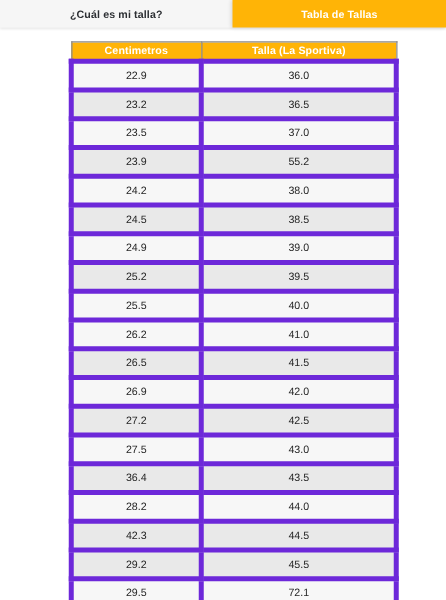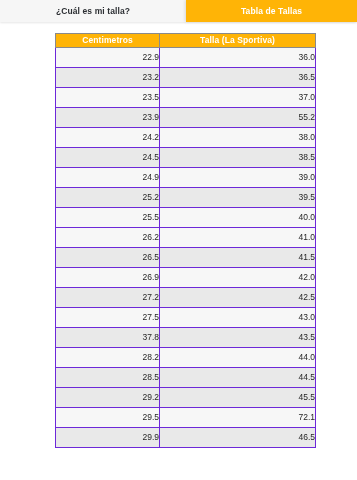--- a/index.html
+++ b/index.html
@@ -84,22 +84,22 @@
     white-space: nowrap;
     margin-left: 36px;
   }
 
   table.size-table td {
     font-size: 8.5px;
     color: #262626;
     height: 19px;
     line-height: 19px;
     padding: 0;
-    text-align: right;
-    border: 1px solid #6d28d9;
+    text-align: center;
+    border: 4px solid #6d28d9;
     background: #f7f7f7;
     white-space: nowrap;
   }
   table.size-table tr.alt td {
     background: #e9e9e9;
   }
 </style>
 </head>
 <body>
 
@@ -177,29 +177,29 @@
           </tr>
           <tr class="alt">
             <td>27.2</td>
             <td>42.5</td>
           </tr>
           <tr>
             <td>27.5</td>
             <td>43.0</td>
           </tr>
           <tr class="alt">
-            <td>37.8</td>
+            <td>36.4</td>
             <td>43.5</td>
           </tr>
           <tr>
             <td>28.2</td>
             <td>44.0</td>
           </tr>
           <tr class="alt">
-            <td>28.5</td>
+            <td>42.3</td>
             <td>44.5</td>
           </tr>
           <tr class="alt">
             <td>29.2</td>
             <td>45.5</td>
           </tr>
           <tr>
             <td>29.5</td>
             <td>72.1</td>
           </tr>

